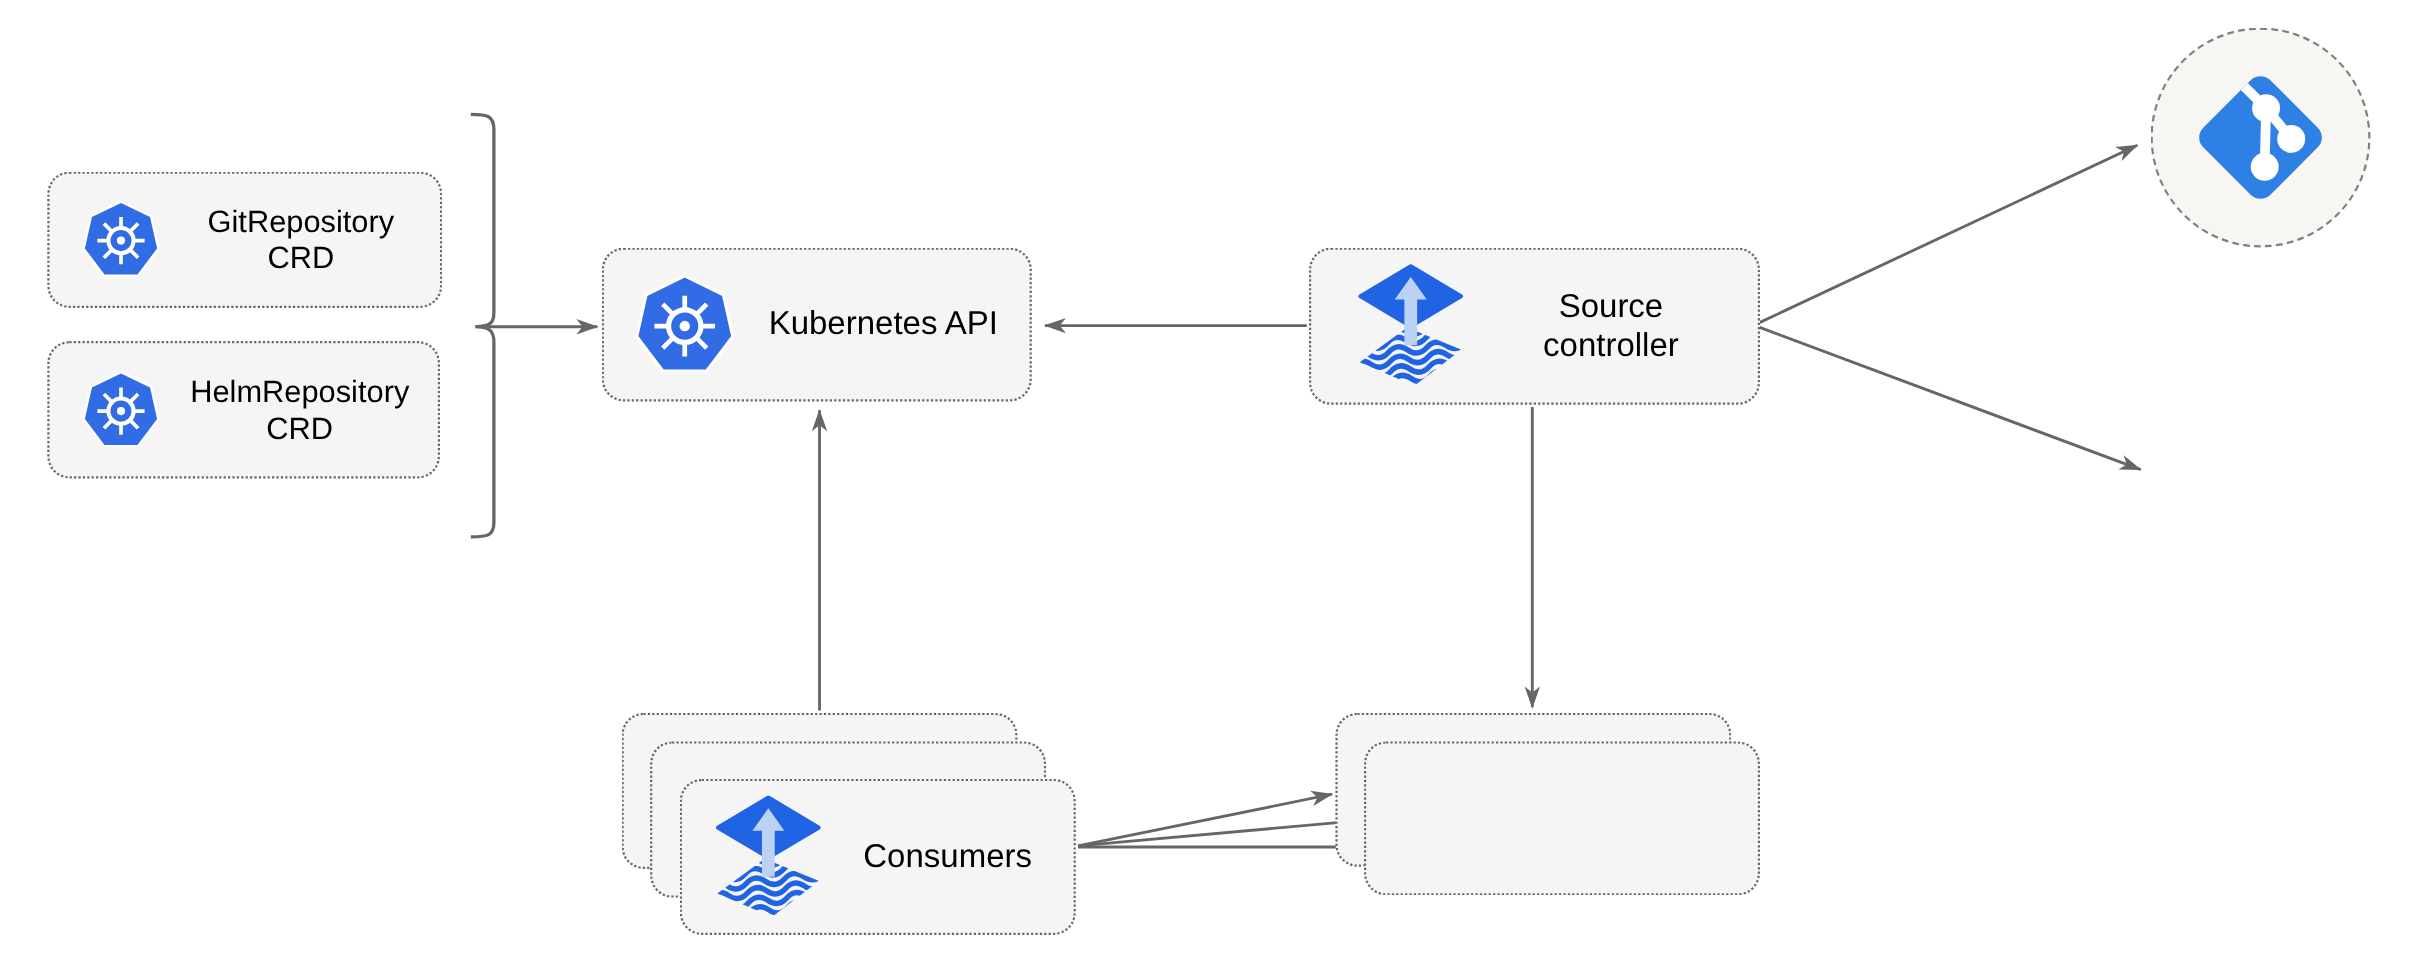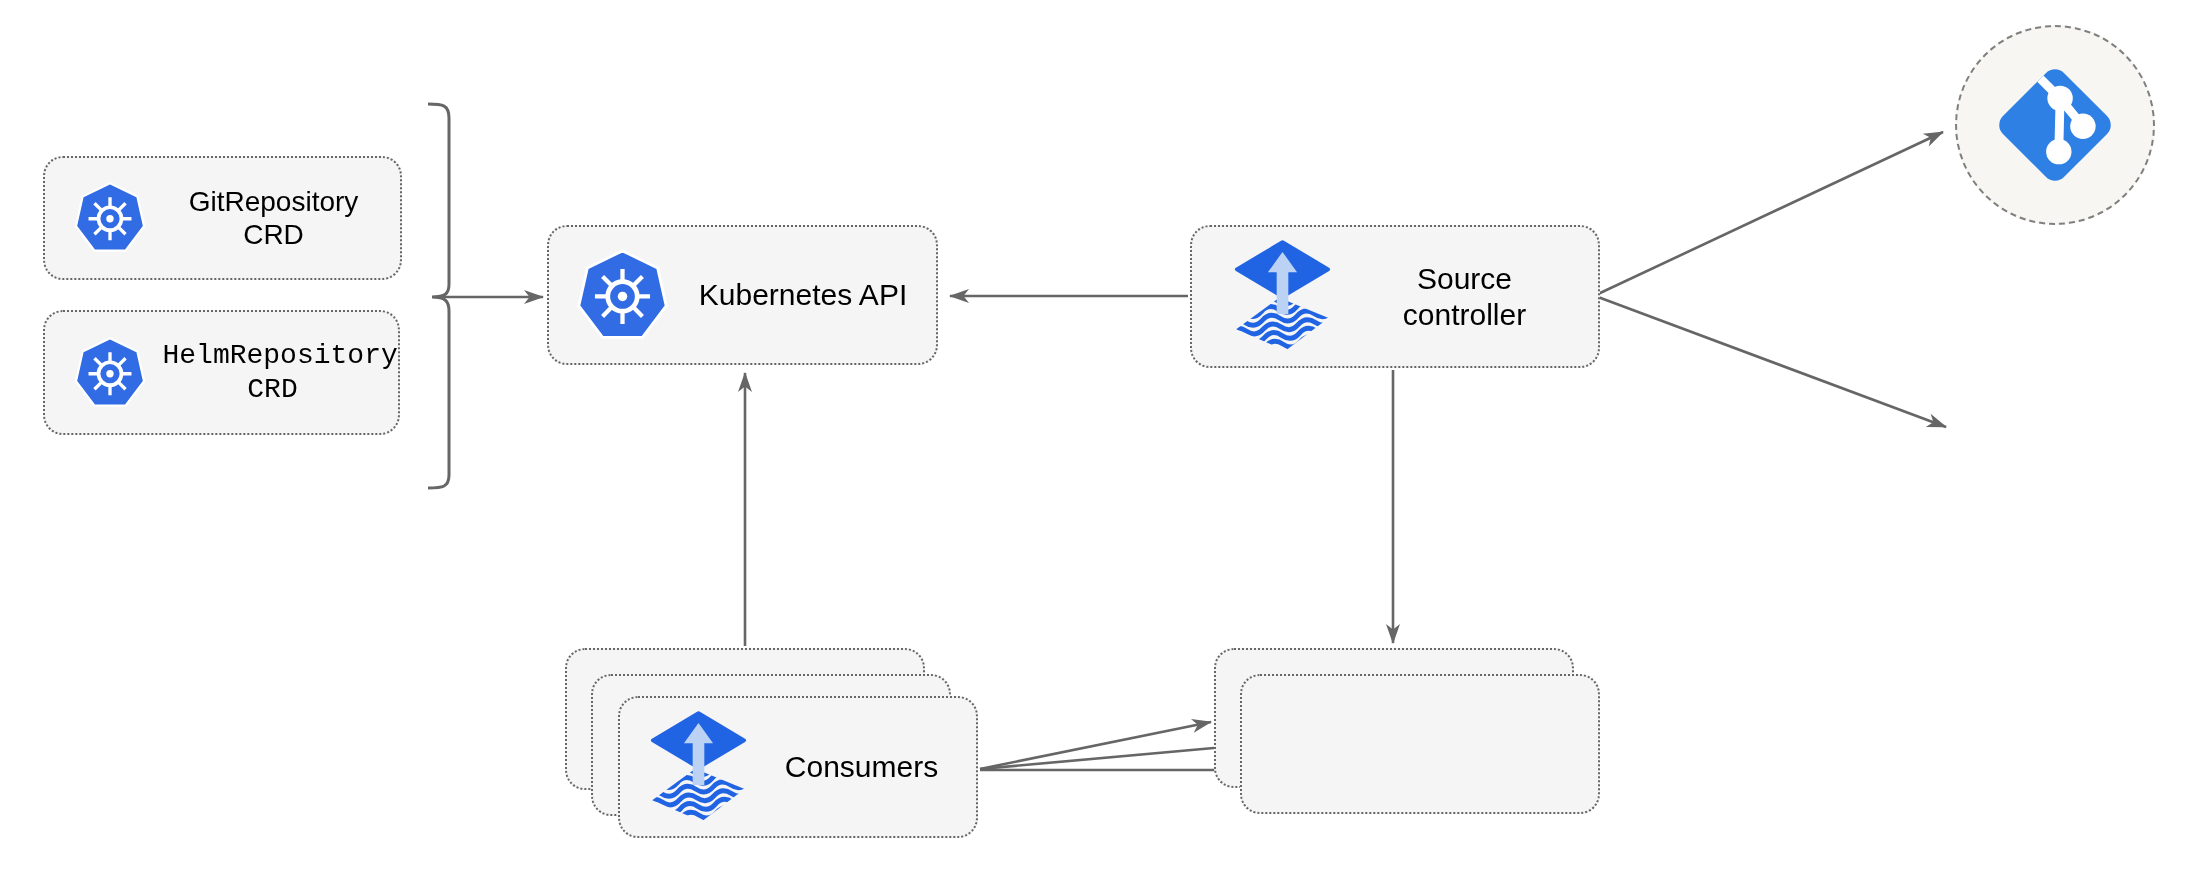--- a/index.html
+++ b/index.html
@@ -106,21 +106,21 @@
   </div>
 
   <div class="node" style="left:43px;top:310px;width:357px;height:125px;">
     <div class="node-content">
       <span class="icon" style="margin-left:28px;">
         <svg width="74" height="74">
             <use href="#icon-k8s"></use>
           </svg>
       </span>
       <div class="label small">
-        <span class="constrain" style="max-width:220px;font-family:Liberation Mono, monospace;">HelmRepository CRD</span>
+        <span class="constrain" style="max-width:220px;">HelmRepository CRD</span>
       </div>
     </div>
   </div>
 
   <div class="node" style="left:1190px;top:225px;width:410px;height:143px;">
     <div class="node-content">
       <span class="icon" style="margin-left:42px;">
         <svg width="97" height="113">
             <use href="#icon-flux"></use>
           </svg>
@@ -140,21 +140,21 @@
       </span>
       <div class="label">
         <span class="constrain">Kubernetes API</span>
       </div>
     </div>
   </div>
 
   <div class="stack" style="left:565px;top:648px;width:414px;height:195px;">
     <div class="node" style="left:0;top:0;width:360px;height:142px;"></div>
     <div class="node" style="left:26px;top:26px;width:360px;height:142px;"></div>
-    <div class="node" style="left:53px;top:48px;width:360px;height:142px;">
+    <div class="node" style="left:53px;top:60px;width:360px;height:142px;">
       <div class="node-content">
         <span class="icon" style="margin-left:30px;">
           <svg width="97" height="113">
               <use href="#icon-flux"></use>
             </svg>
         </span>
         <div class="label">
           <span class="constrain">Consumers</span>
         </div>
       </div>

